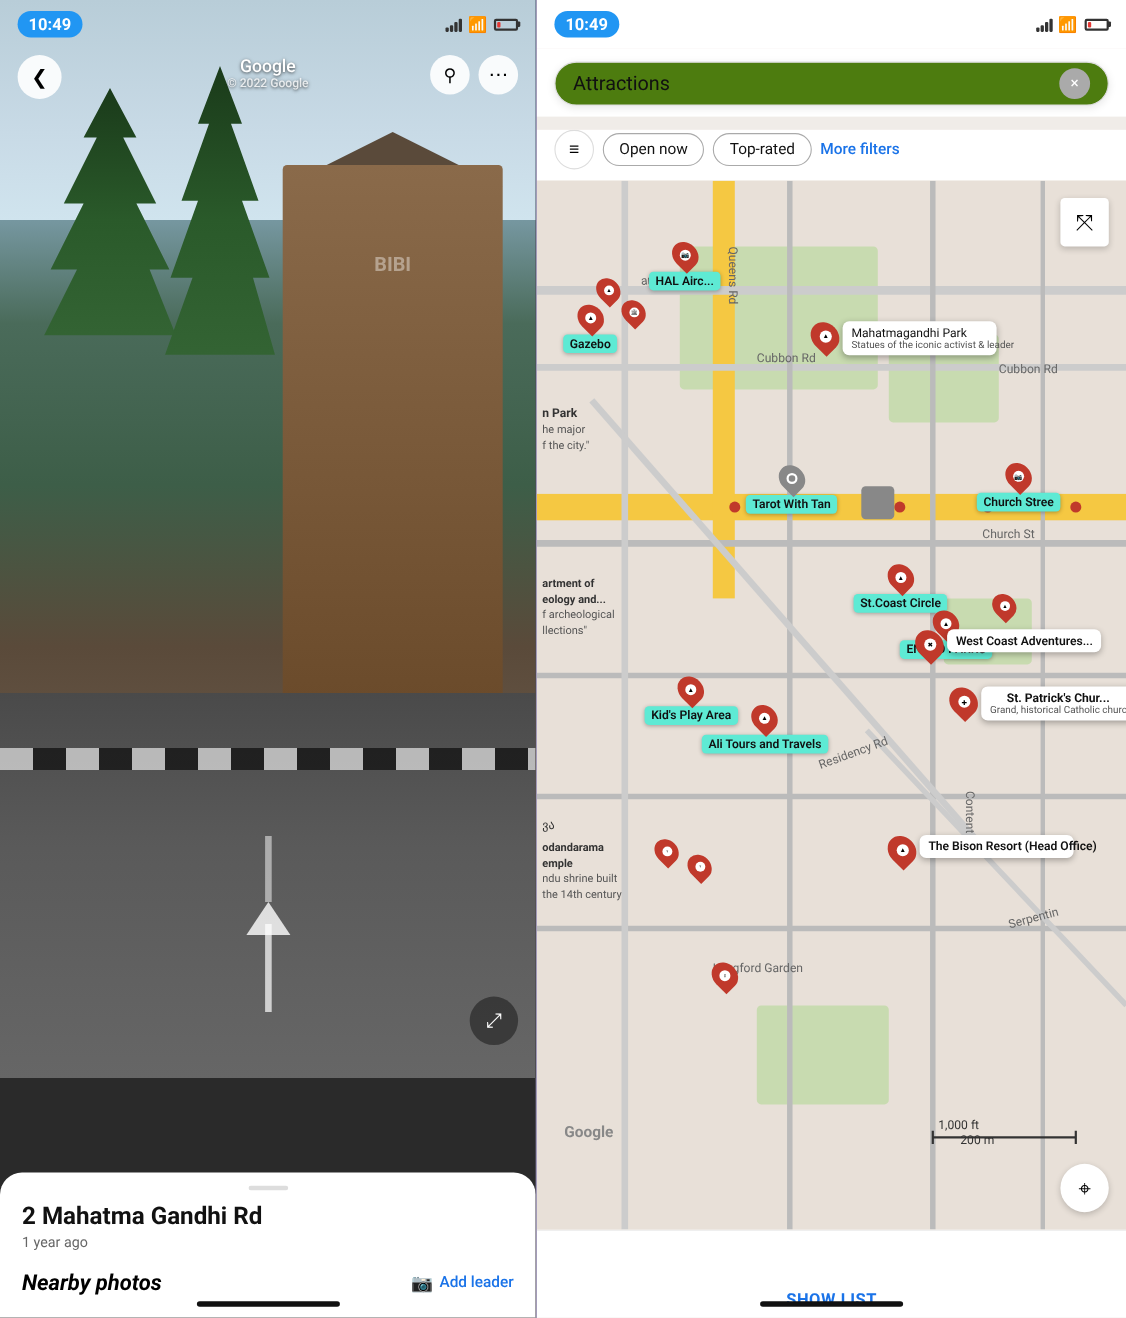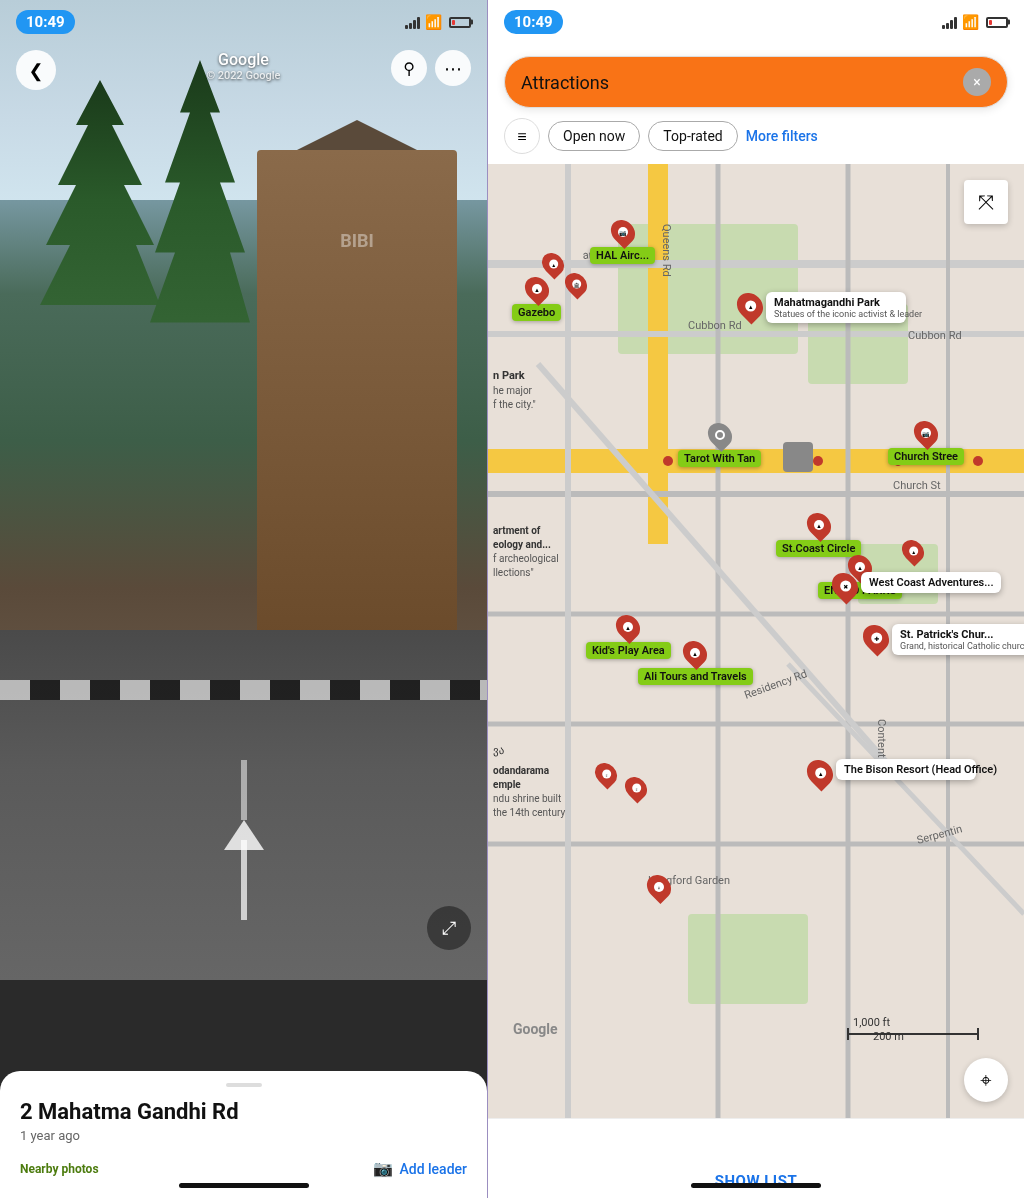--- a/index.html
+++ b/index.html
@@ -248,23 +248,24 @@
       font-size: 13px;
       color: #666;
       margin-bottom: 16px;
     }
     .sv-nearby-row {
       display: flex;
       align-items: center;
       justify-content: space-between;
     }
     .sv-nearby-label {
-      font-size: 12px;
+      font-size: 20px;
       font-weight: 700;
-      color: #4d7c0f;
+      color: #000000;
+      font-style: italic;
     }
     .sv-add-photos-btn {
       display: flex;
       align-items: center;
       gap: 6px;
       color: #1a73e8;
       font-size: 14px;
       font-weight: 500;
       cursor: pointer;
     }
@@ -343,25 +344,25 @@
     .search-bar-container {
       position: absolute;
       top: 44px; left: 0; right: 0;
       padding: 12px 16px 10px;
       background: #fff;
       z-index: 20;
     }
     .search-bar {
       display: flex;
       align-items: center;
-      background: #f97316;
+      background: #4d7c0f;
       border: 1.5px solid #ddd;
       border-radius: 28px;
       padding: 0 16px;
-      height: 52px;
+      height: 40px;
       box-shadow: 0 2px 8px rgba(0,0,0,0.1);
     }
     .search-text {
       flex: 1;
       font-size: 18px;
       color: #111;
       font-weight: 400;
     }
     .search-clear-btn {
       width: 28px; height: 28px;
@@ -480,21 +481,21 @@
     }
     .marker-pin-inner {
       width: 14px; height: 14px;
       background: #fff;
       border-radius: 50%;
       transform: rotate(45deg);
       display: flex; align-items: center; justify-content: center;
       font-size: 7px;
     }
     .marker-label {
-      background: #84cc16;
+      background: #5eead4;
       border-radius: 4px;
       padding: 2px 6px;
       font-size: 11px;
       font-weight: 600;
       color: #111;
       box-shadow: 0 1px 4px rgba(0,0,0,0.3);
       margin-top: 2px;
       white-space: nowrap;
     }
     .marker-label-multi {
@@ -789,21 +790,21 @@
       </div>
     </div>
 
     
     <div class="map-marker" style="top:128px;left:250px;">
       <div style="display:flex;align-items:flex-start;gap:4px;">
         <div class="marker-pin" style="width:24px;height:28px;background:#c0392b;flex-shrink:0;">
           <div class="marker-pin-inner" style="width:11px;height:11px;font-size:6px;">▲</div>
         </div>
         <div class="marker-label-multi">
-          <div style="font-weight:700;font-size:11px;">Mahatmagandhi Park</div>
+          <div style="font-weight:400;font-size:11px;">Mahatmagandhi Park</div>
           <div class="marker-sub">Statues of the iconic activist &amp; leader</div>
         </div>
       </div>
     </div>
 
     
     <div class="map-marker" style="top:258px;left:190px;">
       <div class="marker-pin" style="width:22px;height:26px;background:#888;">
         <div class="marker-pin-inner" style="width:10px;height:10px;background:#888;border:2px solid #fff;font-size:5px;"></div>
       </div>
@@ -868,21 +869,21 @@
       <div class="marker-label">Ali Tours and Travels</div>
     </div>
 
     
     <div class="map-marker" style="top:460px;left:376px;">
       <div style="display:flex;align-items:flex-start;gap:4px;">
         <div class="marker-pin" style="width:24px;height:28px;background:#c0392b;flex-shrink:0;">
           <div class="marker-pin-inner" style="width:11px;height:11px;font-size:6px;">✚</div>
         </div>
         <div class="marker-label-multi">
-          <div style="font-weight:700;font-size:11px;">St. Patrick's Chur...</div>
+          <div style="font-weight:700;font-size:11px;text-align:center;">St. Patrick's Chur...</div>
           <div class="marker-sub">Grand, historical Catholic church</div>
         </div>
       </div>
     </div>
 
     
     <div class="map-marker" style="top:595px;left:320px;">
       <div style="display:flex;align-items:flex-start;gap:4px;">
         <div class="marker-pin" style="width:24px;height:28px;background:#c0392b;flex-shrink:0;">
           <div class="marker-pin-inner" style="width:11px;height:11px;font-size:6px;">▲</div>

